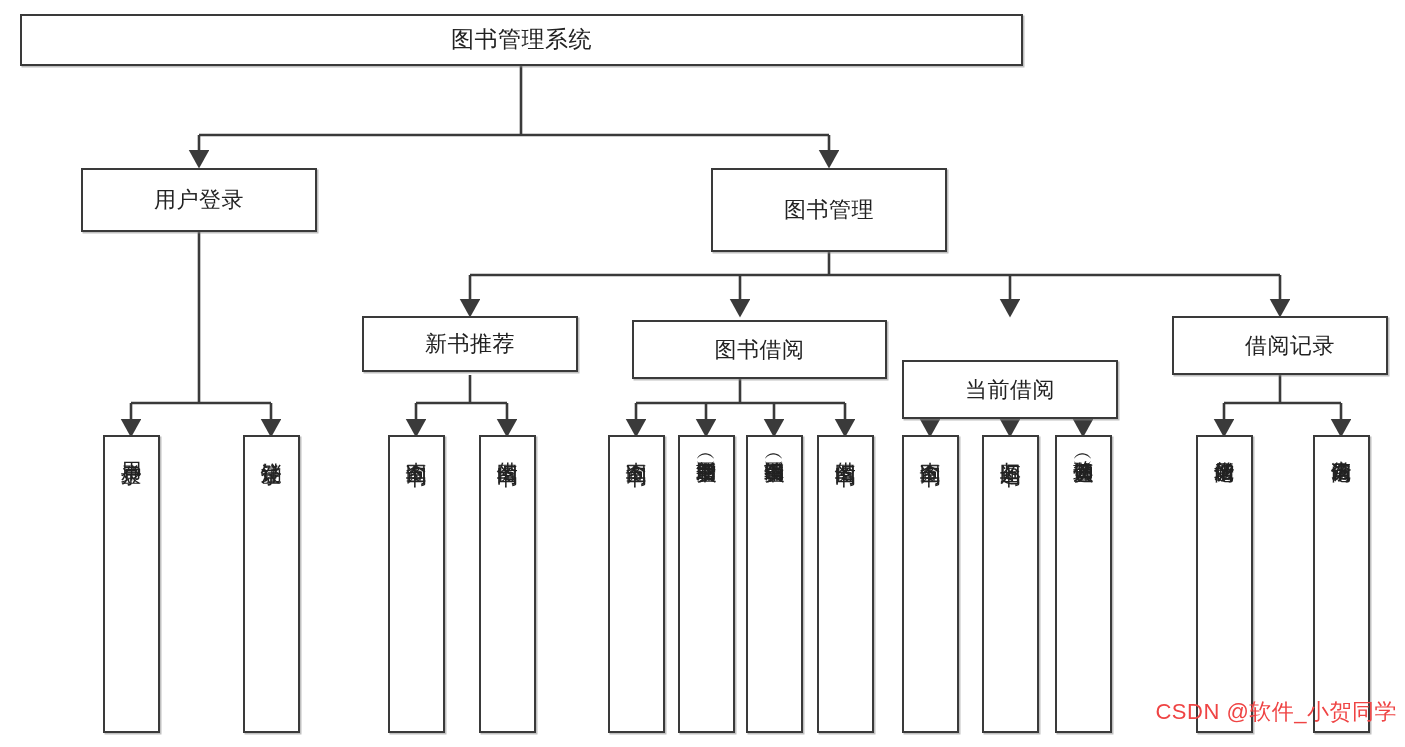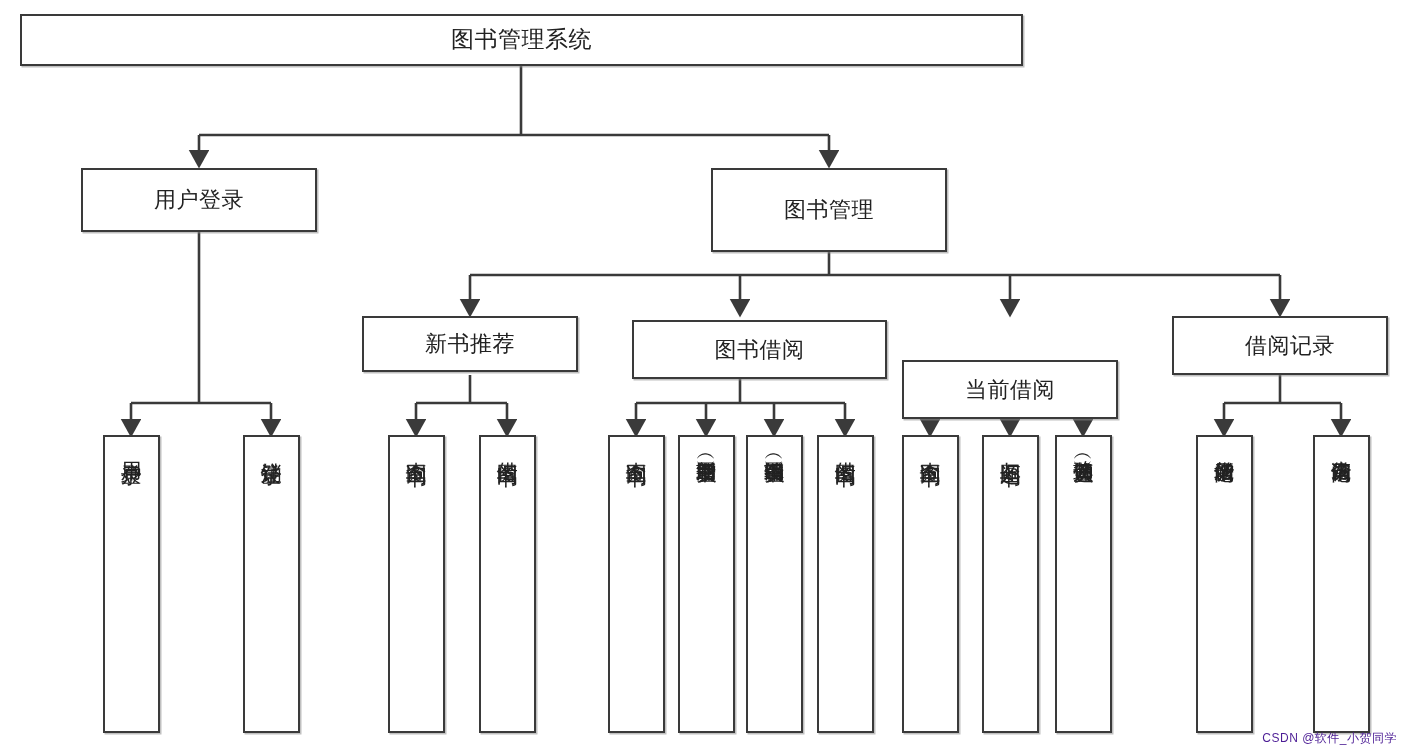--- a/index.html
+++ b/index.html
@@ -61,23 +61,23 @@
     letter-spacing: 1.5px;
     white-space: nowrap;
   }
   .node.vertical.tall .label {
     font-size: 20px;
     letter-spacing: 0.5px;
   }
   .watermark {
     position: absolute;
     right: 8px;
-    bottom: 0;
-    font-size: 12px;
-    color: #4c1d95;
+    bottom: 20px;
+    font-size: 22px;
+    color: #ef4444;
     letter-spacing: 0.5px;
     white-space: nowrap;
   }
 </style>
 </head>
 <body>
 
 <div id="canvas">
 
   <svg id="edges" viewBox="0 0 1405 747" xmlns="http://www.w3.org/2000/svg">

